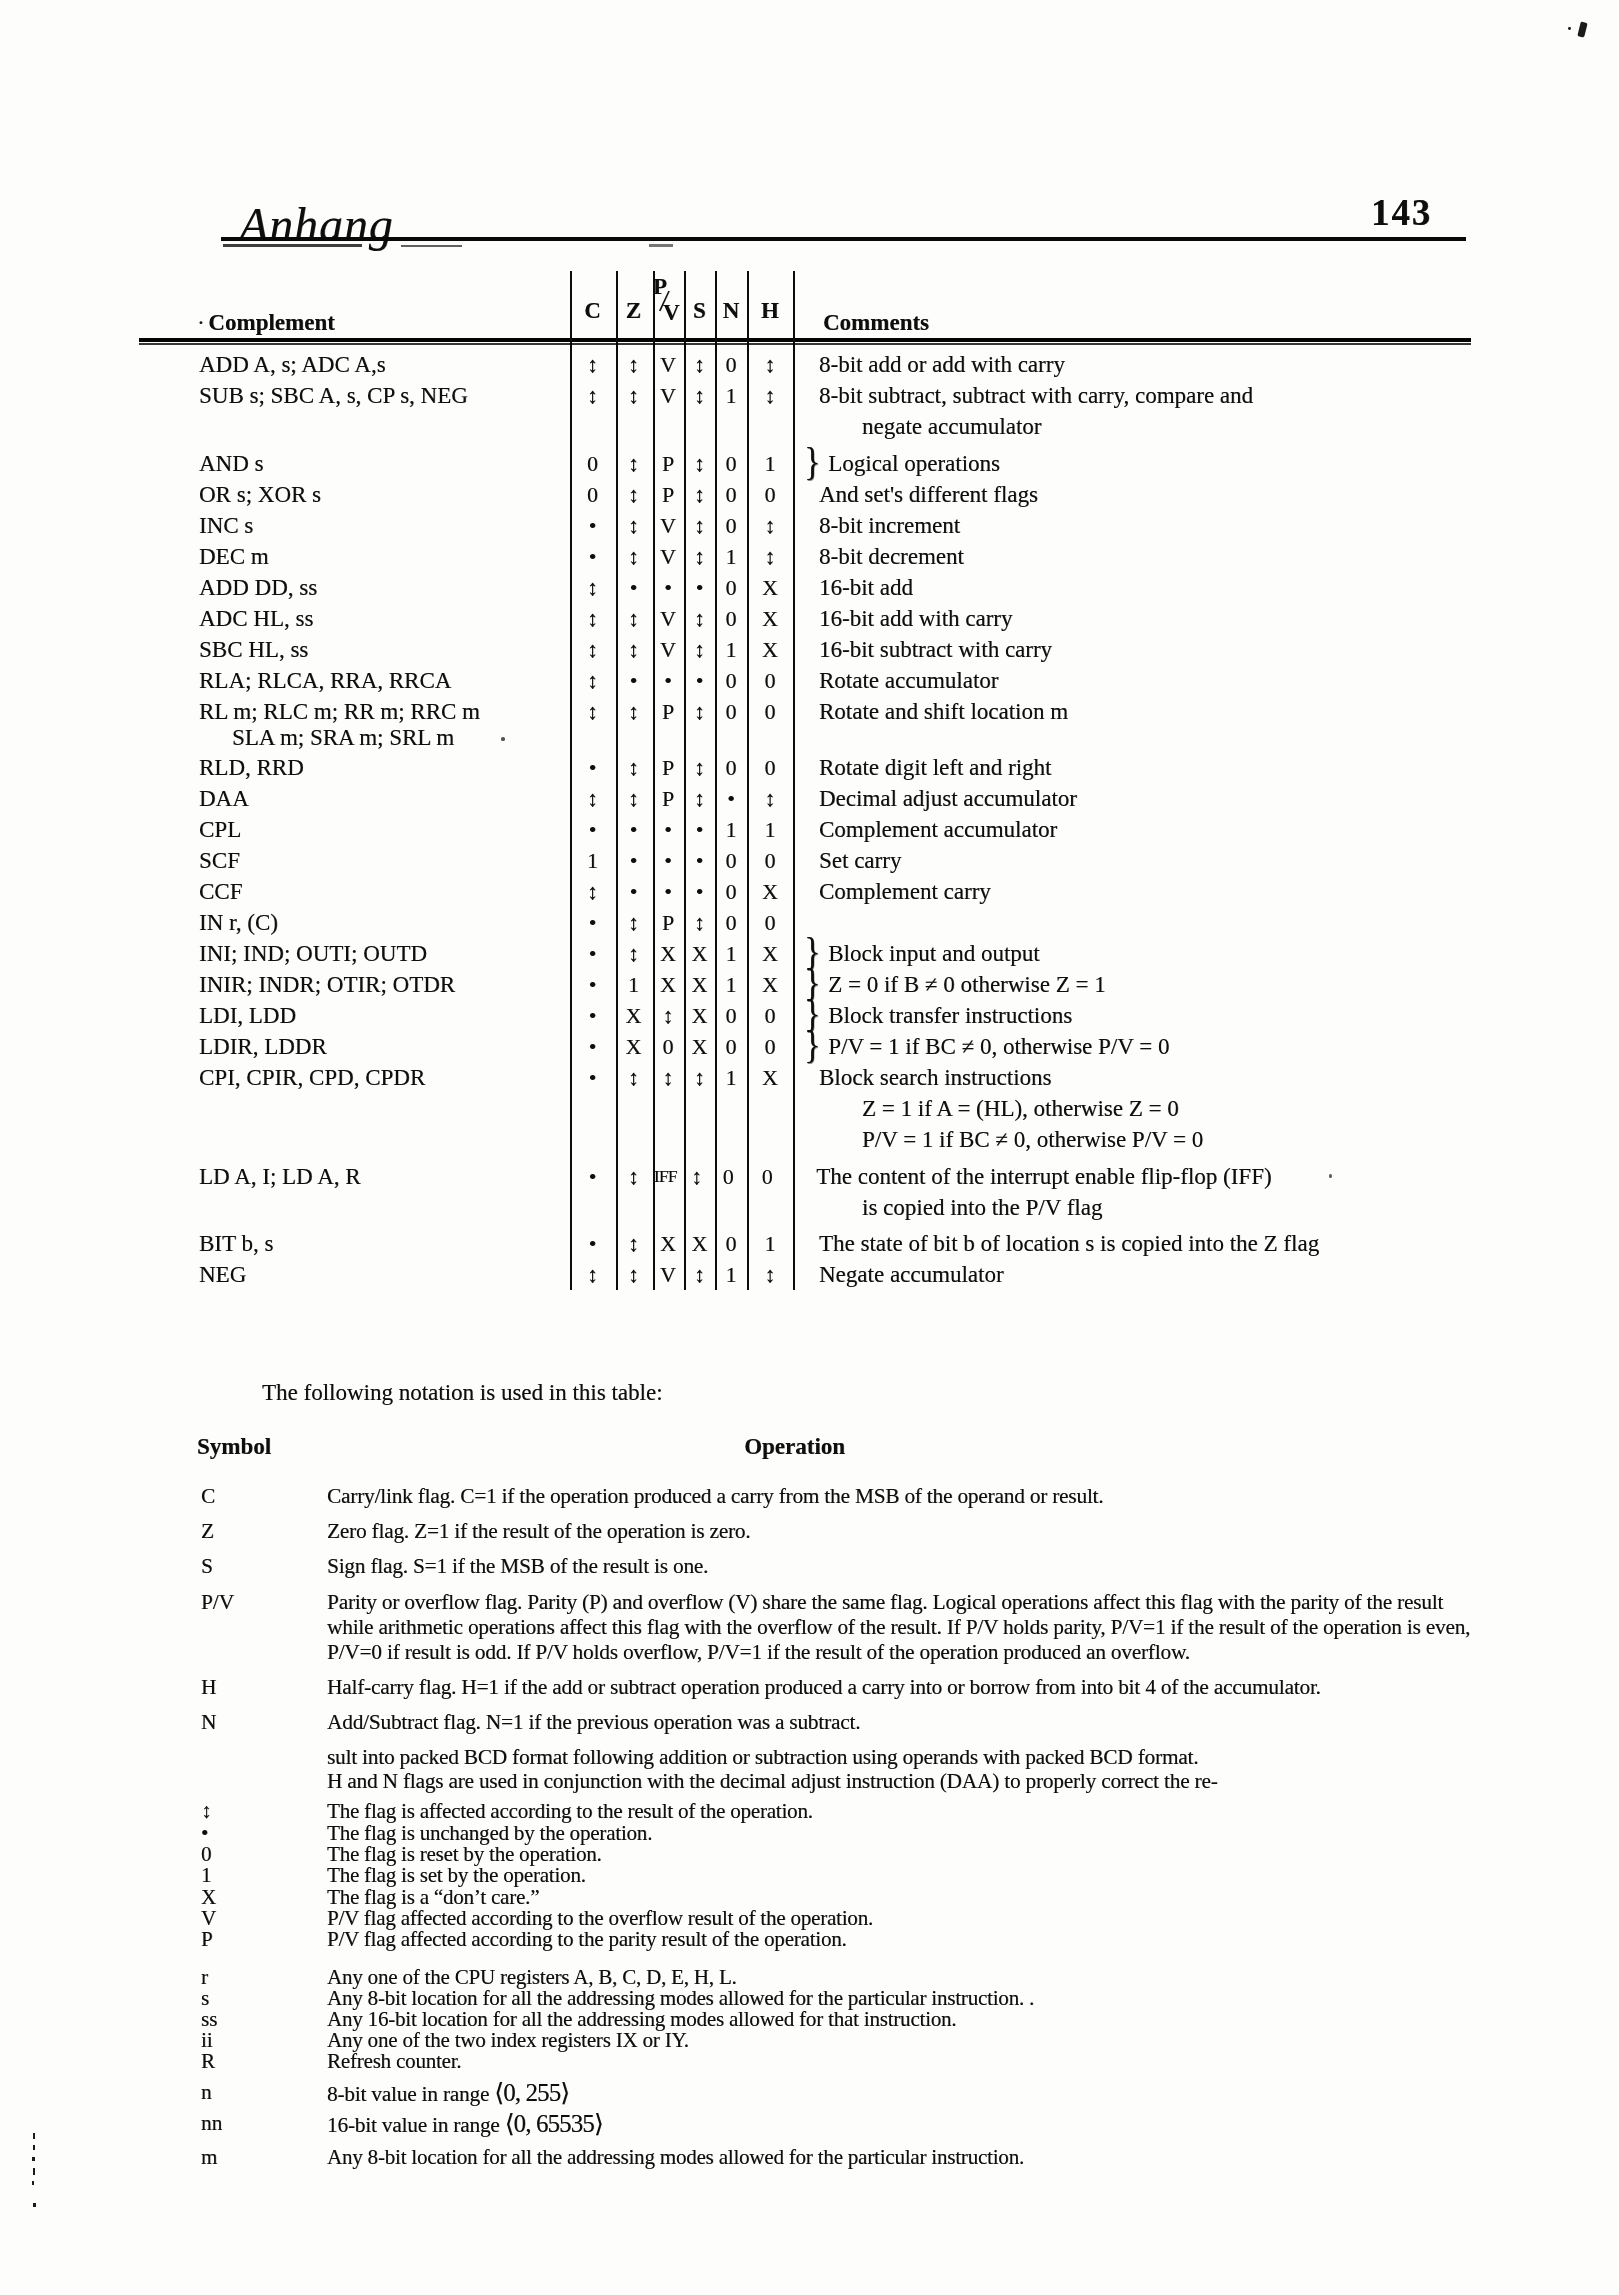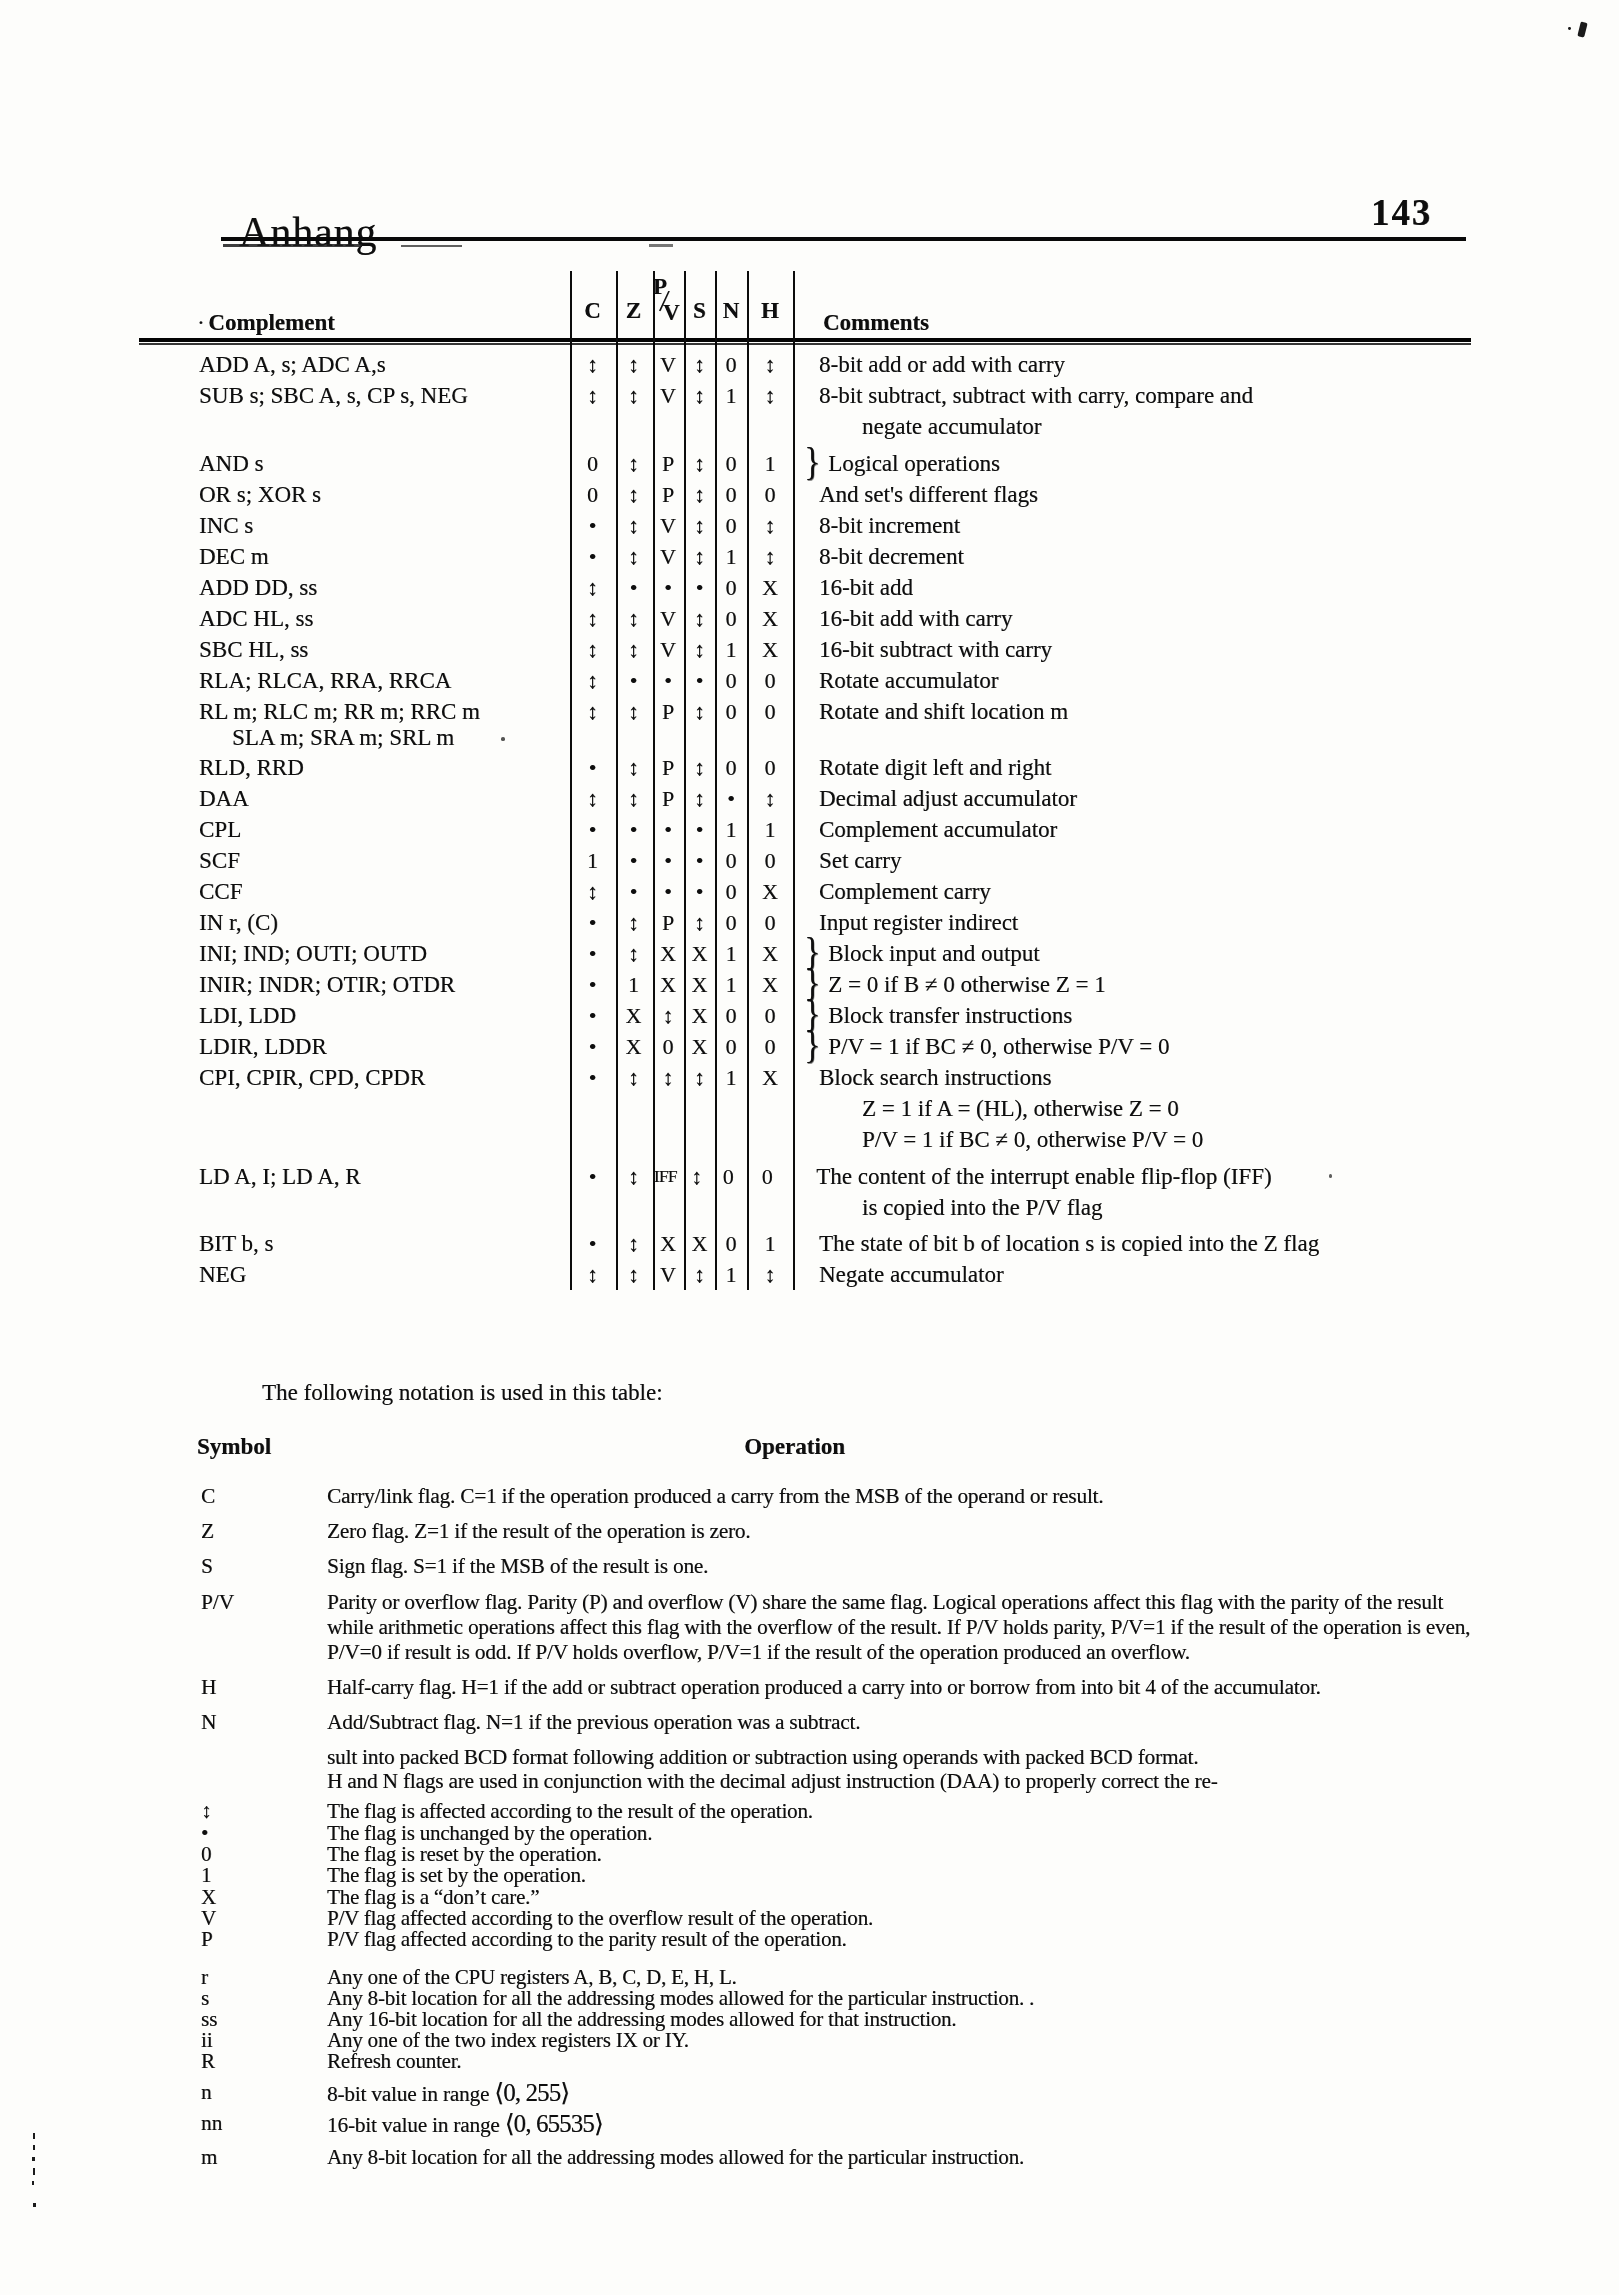--- a/index.html
+++ b/index.html
@@ -2,21 +2,21 @@
 <html style="font-size:15px"><head>
 <meta charset="utf-8">
 <style>
   html,body{margin:0;padding:0;background:#e8e8e4;}
   .page{
     position:relative; width:1620px; height:2296px; background:#fdfdfb;
     font-family:"Liberation Serif","DejaVu Serif",serif; color:#0e0e0e;
     overflow:hidden; text-shadow:0.4px 0.3px 0.4px rgba(0,0,0,0.45);
   }
   
-  .hdr-left{position:absolute;left:239px;top:208px;font-size:42px;letter-spacing:0.9px;}
+  .hdr-left{position:absolute;left:239px;top:197px;font-style:italic;font-size:48px;letter-spacing:0.9px;}
   .hdr-right{position:absolute;left:1371px;top:191px;font-size:37px;font-weight:bold;letter-spacing:1.9px;}
   .hdr-rule{position:absolute;left:221px;top:237px;width:1245px;height:3.7px;background:#090909;}
   .hdr-rule2a{position:absolute;left:223px;top:244px;width:139px;height:2.8px;background:#1c1c1c;opacity:.85;}
   .hdr-rule2b{position:absolute;left:401px;top:245px;width:61px;height:1.9px;background:#1c1c1c;opacity:.7;}
   .hdr-rule2c{position:absolute;left:649px;top:244px;width:24px;height:2.8px;background:#1c1c1c;opacity:.6;}
   
   .ftable{position:absolute;left:139px;top:271px;width:1332px;font-size:23px;}
   .vline{position:absolute;top:0;bottom:0;width:1.9px;background:#0c0c0c;}
   .thead{display:flex;align-items:flex-end;height:65px;padding-bottom:1.9px;font-weight:bold;position:relative;}
   .thead .h-instr{width:431px;padding-left:58px;box-sizing:border-box;}
@@ -284,21 +284,20 @@
           <div class="cell comment"><span>Complement carry</span></div>
         </div>
         <div class="trow">
           <div class="cell instr">IN r, (C)</div>
           <div class="cell flag" style="width: 45px;">•</div>
           <div class="cell flag" style="width: 37px;">↕</div>
           <div class="cell flag" style="width: 32px;">P</div>
           <div class="cell flag" style="width: 31px;">↕</div>
           <div class="cell flag" style="width: 32px;">0</div>
           <div class="cell flag" style="width: 46px;">0</div>
-          <div class="cell comment"><span>Input register indirect</span></div>
         </div>
         <div class="trow">
           <div class="cell instr">INI; IND; OUTI; OUTD</div>
           <div class="cell flag" style="width: 45px;">•</div>
           <div class="cell flag" style="width: 37px;">↕</div>
           <div class="cell flag" style="width: 32px;">X</div>
           <div class="cell flag" style="width: 31px;">X</div>
           <div class="cell flag" style="width: 32px;">1</div>
           <div class="cell flag" style="width: 46px;">X</div>
           <div class="cell comment"><span class="brace">}</span><span>Block input and output</span></div>

